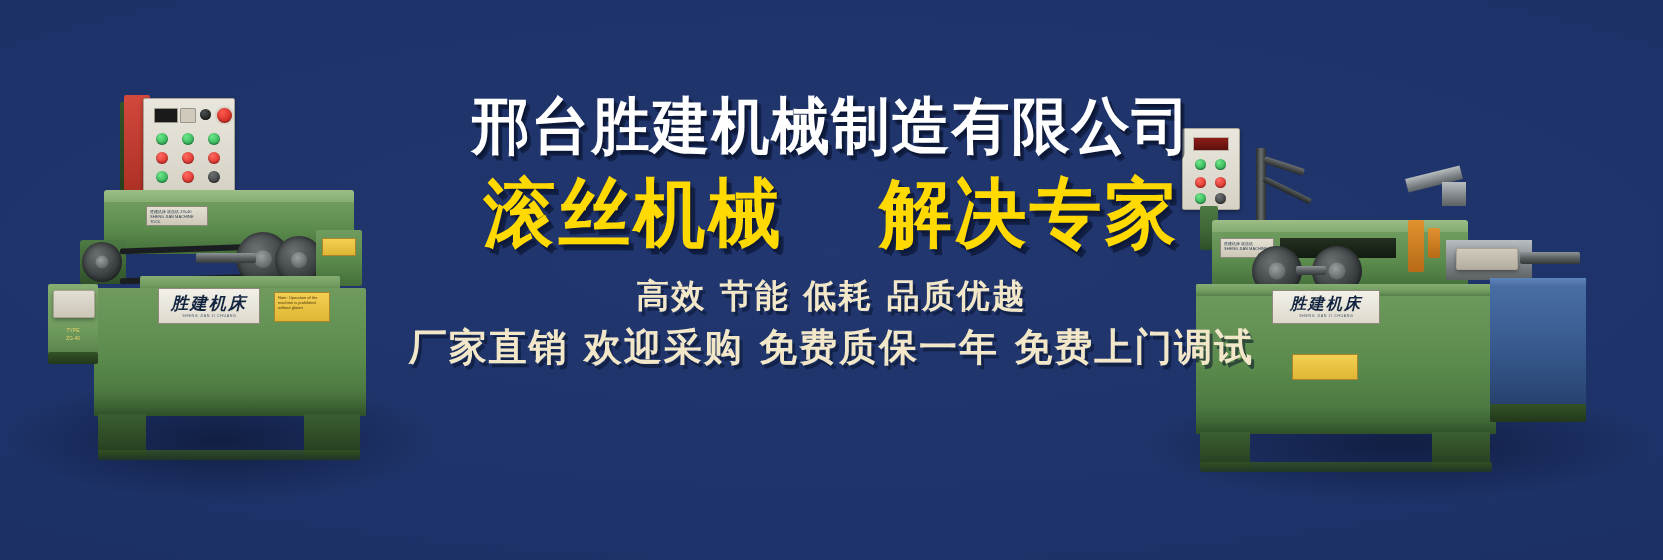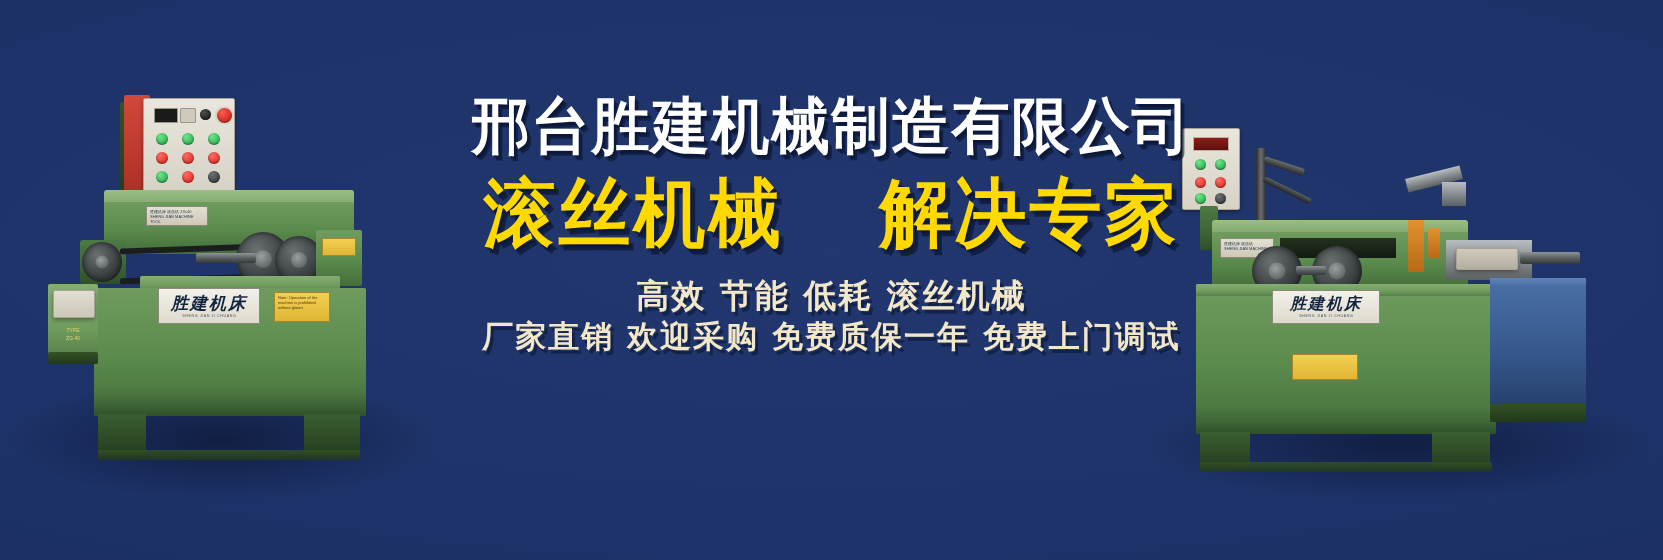--- a/index.html
+++ b/index.html
@@ -52,21 +52,21 @@
     margin:24px 0 0 0;
     font-size:33px;
     font-weight:bold;
     color:#f2e8c9;
     letter-spacing:2px;
     line-height:1.15;
     text-shadow:3px 4px 0 rgba(10,18,44,.55);
     font-family:"DejaVu Serif","Liberation Serif",serif;
     white-space:nowrap;
   }
-  .tagline.second{margin-top:4px;font-size:31px;}
+  .tagline.second{margin-top:10px;font-size:38px;}
 
   
   .machine{position:absolute;z-index:20;}
 
   .mbody{position:absolute;border-radius:2px;}
   .g-dark{background:linear-gradient(180deg,#4d7a43 0%,#3d6435 60%,#2f4f29 100%);}
   .g-mid{background:linear-gradient(180deg,#6f9c5e 0%,#5a8a4c 55%,#446e3a 100%);}
   .g-light{background:linear-gradient(180deg,#86ae72 0%,#6f9c5e 60%,#567f49 100%);}
   .g-top{background:linear-gradient(180deg,#9cbd86 0%,#7ca569 100%);}
   .g-shadow{background:linear-gradient(180deg,#335226 0%,#22381b 100%);}
@@ -222,21 +222,21 @@
     <div class="foot" style="left:78px;top:324px;width:48px;height:42px;"></div>
     <div class="foot" style="left:284px;top:324px;width:56px;height:42px;"></div>
     <div class="mbody g-shadow" style="left:78px;top:360px;width:262px;height:10px;opacity:.85;"></div>
   </div>
 
   <div class="center-block">
     <h1 class="company-title">邢台胜建机械制造有限公司</h1>
     <div class="headline">
       <span>滚丝机械</span><span class="gap"></span><span>解决专家</span>
     </div>
-    <div class="tagline">高效 节能 低耗 滚丝机械</div>
+    <div class="tagline">高效 节能 低耗 品质优越</div>
     <div class="tagline second">厂家直销 欢迎采购 免费质保一年 免费上门调试</div>
   </div>
 
   <div class="softshadow" style="left:1150px;top:390px;width:500px;height:110px;"></div>
 
   <div class="machine" style="left:1160px;top:120px;width:500px;height:350px;">
 
     <div class="panel" style="left:22px;top:8px;width:56px;height:80px;">
       <div class="screen" style="left:10px;top:8px;width:34px;height:12px;"></div>
       <div class="btn-dot b-green" style="left:12px;top:30px;width:11px;height:11px;"></div>

